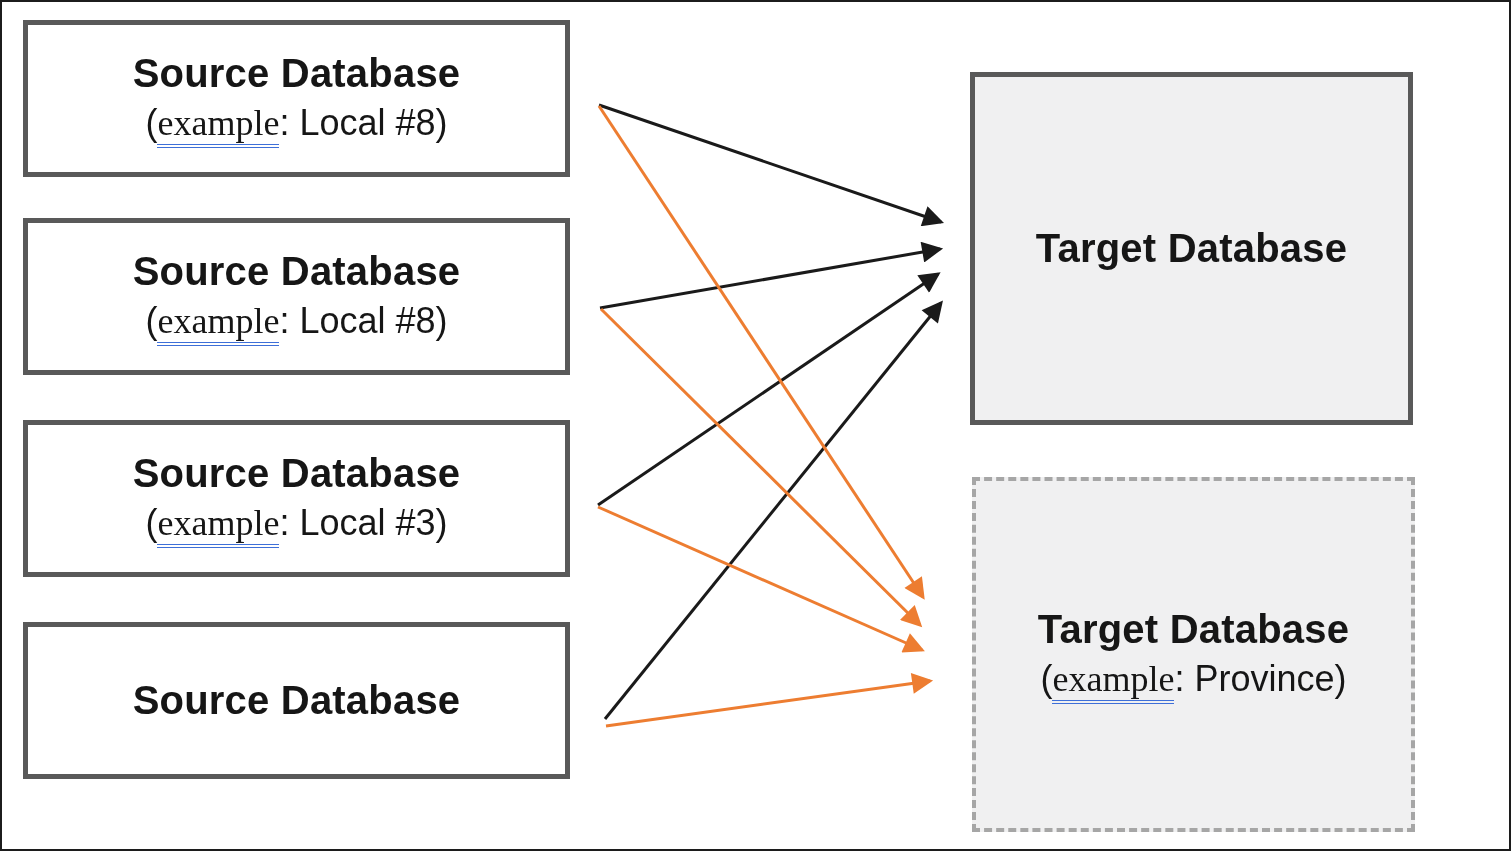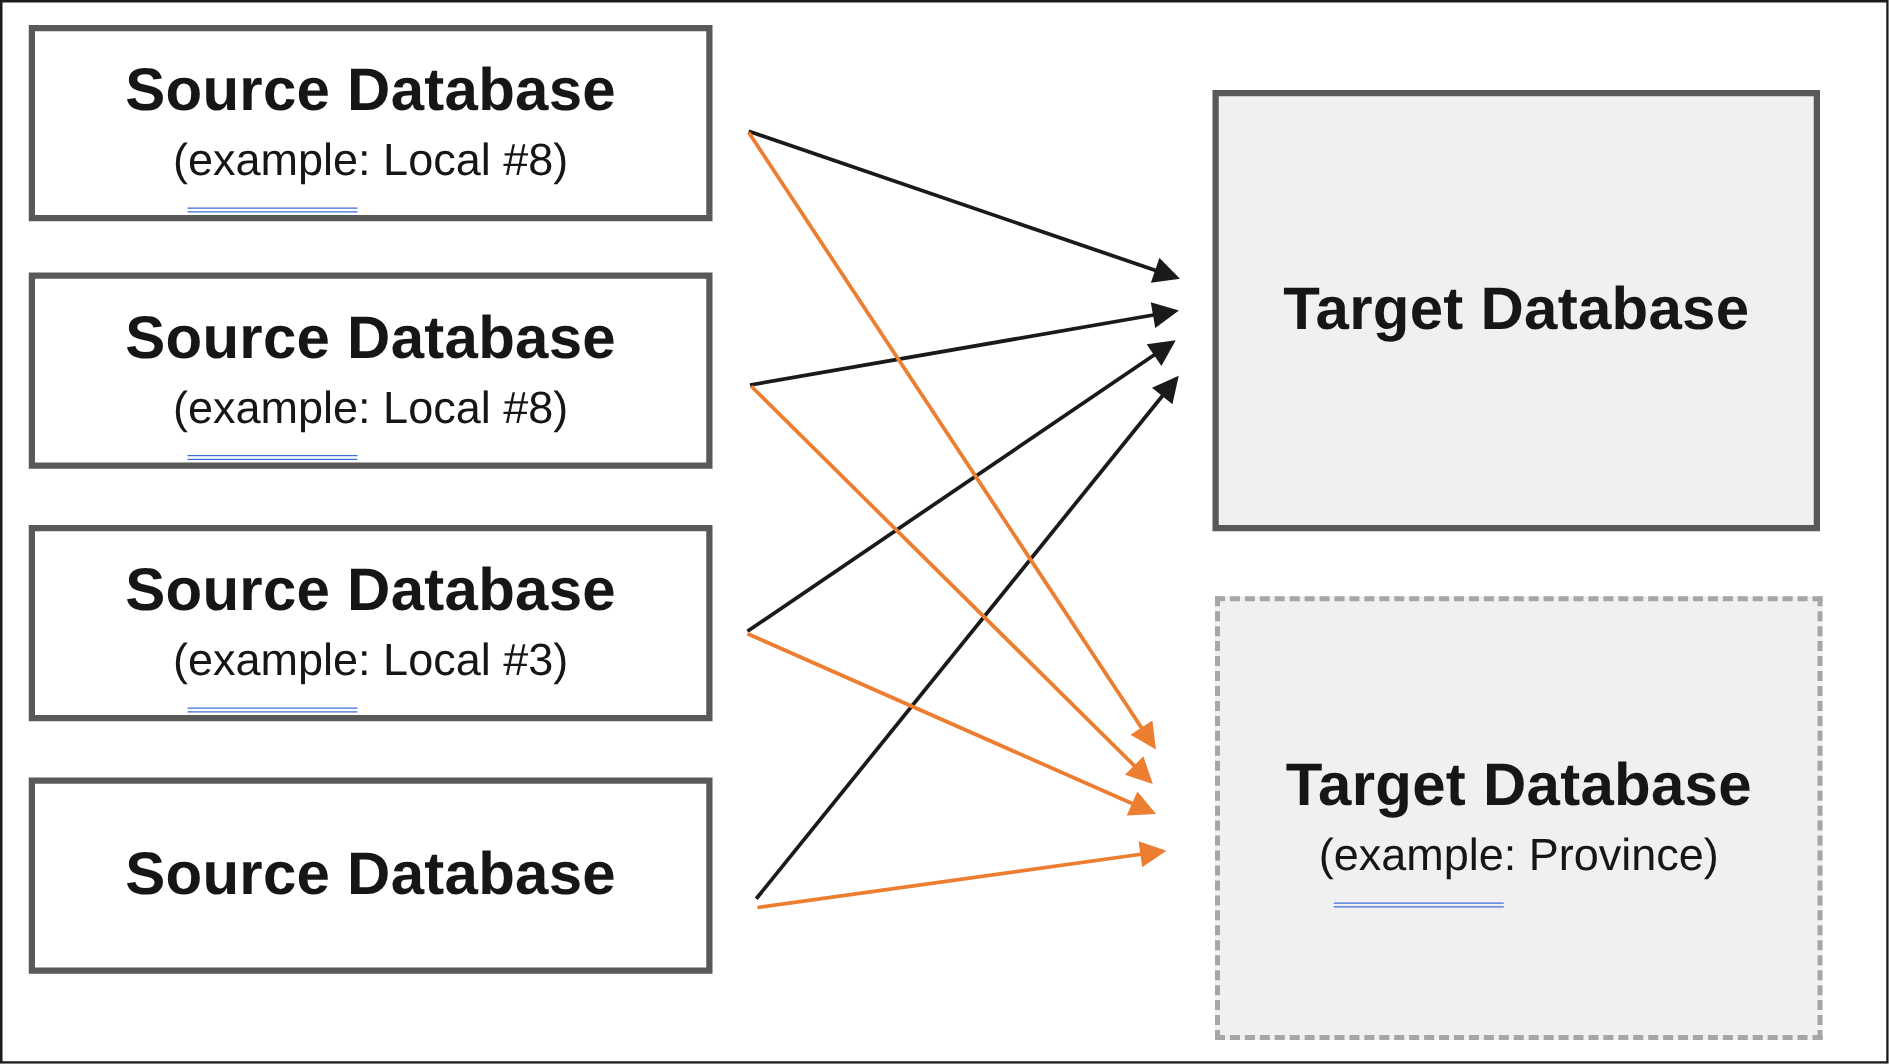--- a/index.html
+++ b/index.html
@@ -35,34 +35,35 @@
     align-items:center;justify-content:center;
     text-align:center;
     background:#ffffff;
     border:5px solid var(--c-border);
   }
   .source{left:21px;width:547px;height:157px;}
   .src1{top:18px;}
   .src2{top:216px;}
   .src3{top:418px;}
   .src4{top:620px;}
-  .target{left:968px;width:486px;background:var(--c-fill-gray);}
+  .target{left:968px;width:443px;background:var(--c-fill-gray);}
   .tgt-province{top:70px;height:353px;}
   .tgt-national{top:475px;height:355px;left:970px;border:4px dashed var(--c-dash);}
   .box-title{
-    font-size:48px;font-weight:700;line-height:1.22;
+    font-size:40px;font-weight:700;line-height:1.22;
     letter-spacing:0.2px;
   }
   .box-sub{
     font-size:36px;font-weight:400;line-height:1.38;
   }
   .tgt-province .box-sub{max-width:332px;}
   .ex-link{
     border-bottom:4px double var(--c-blue);
-    padding-bottom:18px;
+    padding-bottom:1px;
+    font-family:Liberation Serif, serif;
   }
 </style>
 </head>
 <body>
 
 <div class="canvas">
 
   <svg class="connectors" viewBox="0 0 1511 851" xmlns="http://www.w3.org/2000/svg">
     <defs>
       <marker id="mk-black" viewBox="0 0 10 10" refX="8.5" refY="5" markerWidth="8" markerHeight="7" orient="auto-start-reverse">

